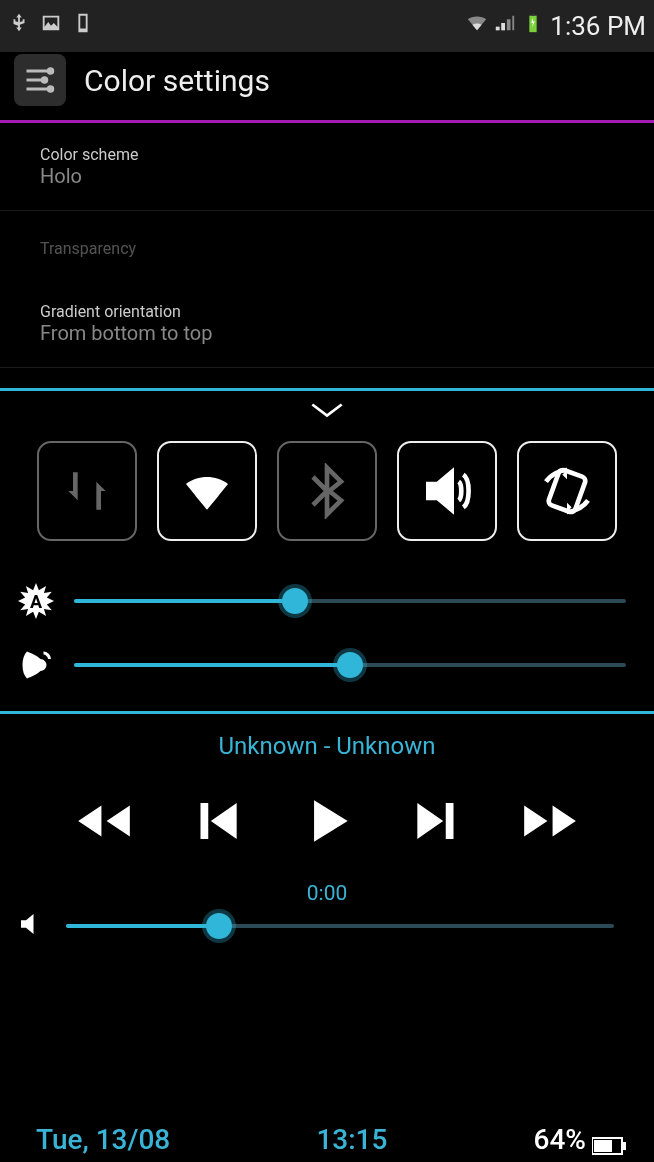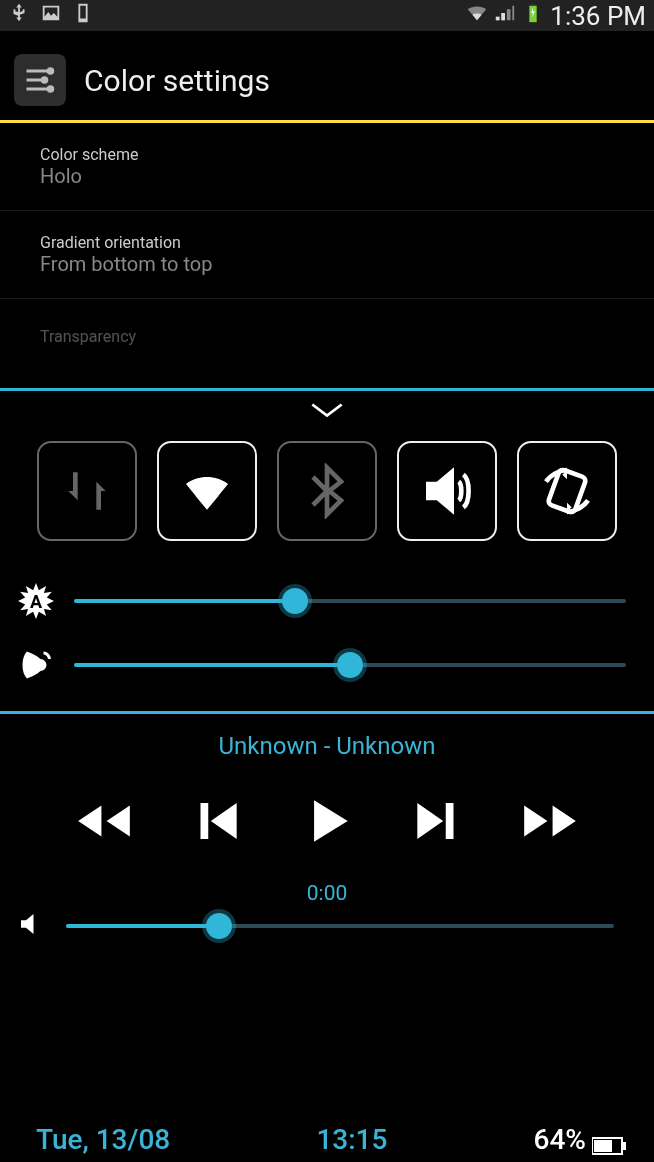--- a/index.html
+++ b/index.html
@@ -6,21 +6,21 @@
   body {
     width: 654px;
     height: 1162px;
     background: #000;
     font-family: "Roboto", "Helvetica Neue", Arial, sans-serif;
     color: #ddd;
     overflow: hidden;
     position: relative;
   }
   .statusbar {
-    height: 31px;
+    height: 52px;
     background: #222;
     display: flex;
     align-items: center;
     justify-content: space-between;
     padding: 12px 8px;
     color: #ccc;
     font-size: 24px;
   }
   .statusbar .left, .statusbar .right { display:flex; align-items:center; gap:10px; }
   .statusbar .right { gap:6px; }
@@ -28,21 +28,21 @@
   .statusbar svg { width:22px; height:22px; fill:#ccc; }
 
   .page {
     position:absolute;
     top:36px; left:0; right:0;
     color:#999;
   }
   .page-header {
     display:flex; align-items:center; gap:18px;
     padding: 18px 14px 14px 14px;
-    border-bottom: 3px solid #fde047;
+    border-bottom: 3px solid #a21caf;
   }
   .page-header .icon-box {
     width:52px; height:52px; border-radius:8px; background:#2d2d2d;
     display:flex; align-items:center; justify-content:center;
   }
   .page-header .icon-box svg { width:36px; height:36px; stroke:#bbb; }
   .page-title { font-size:30px; color:#eee; font-weight:400; }
   .pref { padding: 22px 40px 22px 40px; border-bottom:1px solid #1b1b1b;}
   .pref .title { font-size:16px; color:#ccc; }
   .pref .summary { font-size:20px; color:#888; }
@@ -144,26 +144,26 @@
           <circle cx="15" cy="12" r="2" fill="#bbb"></circle>
           <circle cx="19" cy="18" r="2" fill="#bbb"></circle>
         </svg>
     </div>
     <div class="page-title">Color settings</div>
   </div>
   <div class="pref">
     <div class="title">Color scheme</div>
     <div class="summary">Holo</div>
   </div>
+  <div class="pref half">
+    <div class="title">Transparency</div>
+  </div>
   <div class="pref">
     <div class="title">Gradient orientation</div>
     <div class="summary">From bottom to top</div>
-  </div>
-  <div class="pref half">
-    <div class="title">Transparency</div>
   </div>
 </div>
 
 <div class="ghost-1" style="top:640px">First background color</div>
 <div class="ghost-1" style="top:740px">Second background color</div>
 <div class="ghost-1" style="top:870px">Divider color</div>
 <div class="ghost-1" style="top:1010px">Pressed button color</div>
 
 <div class="shade">
   <div class="handle">

